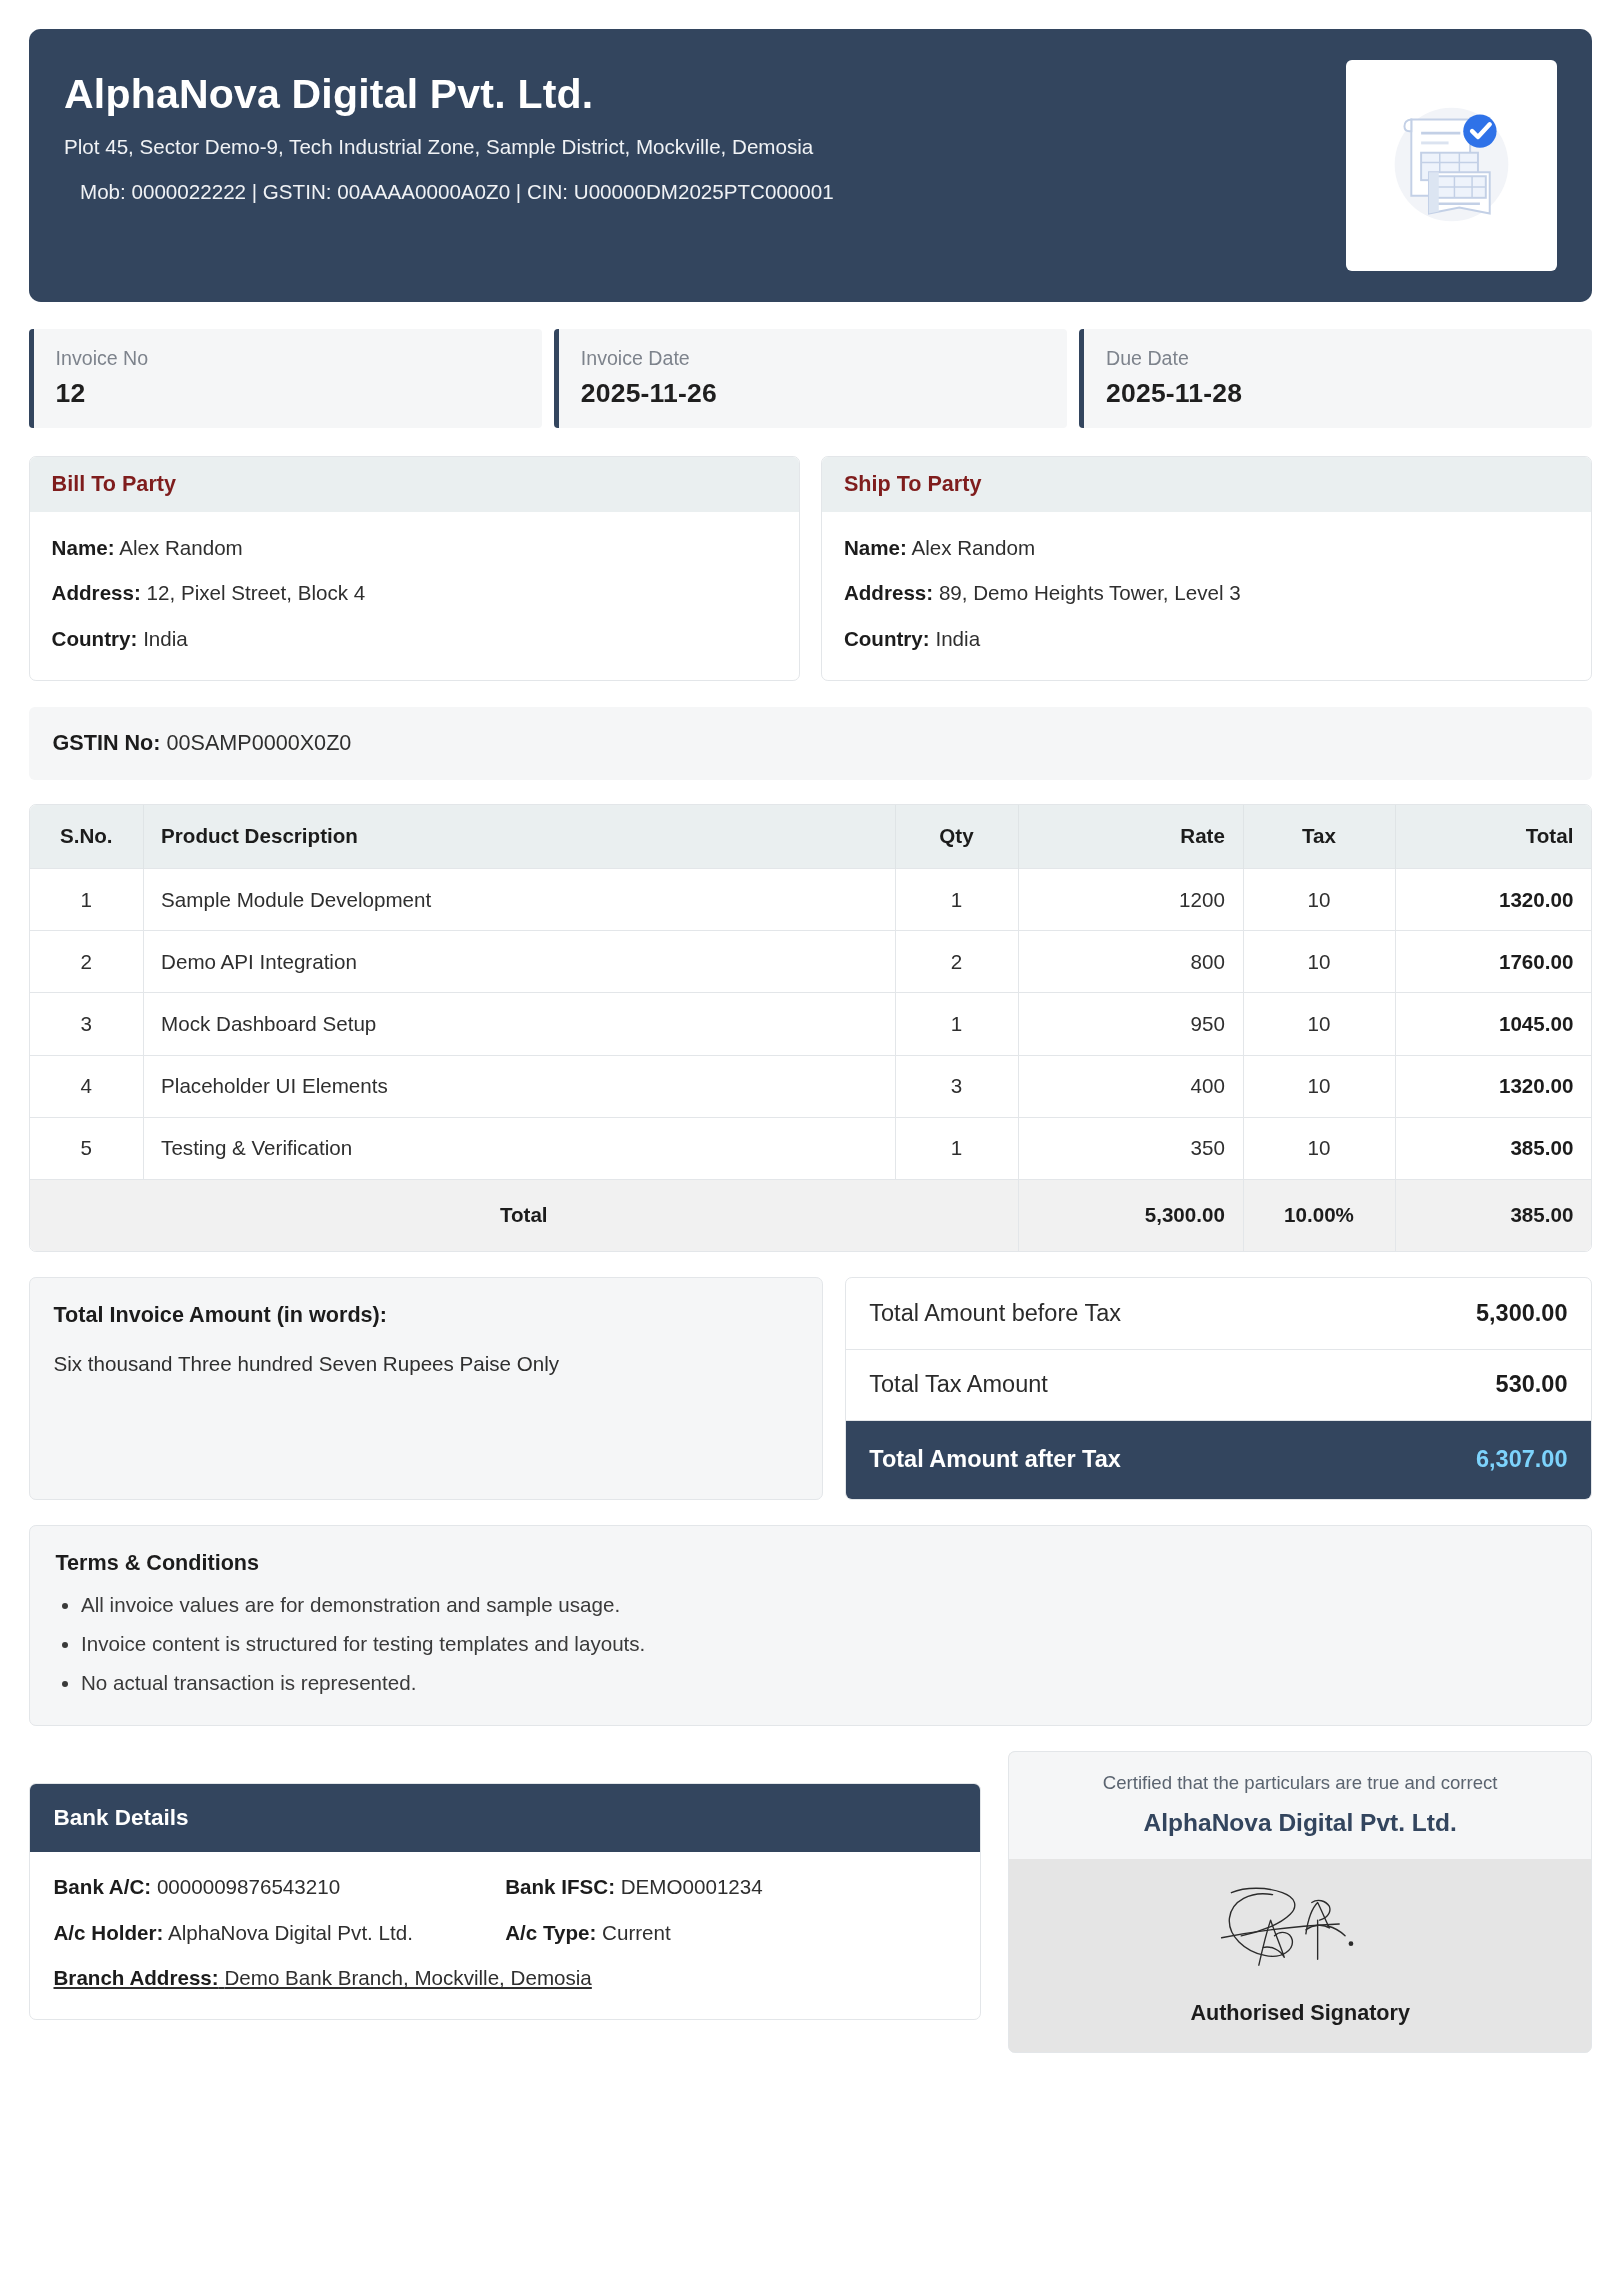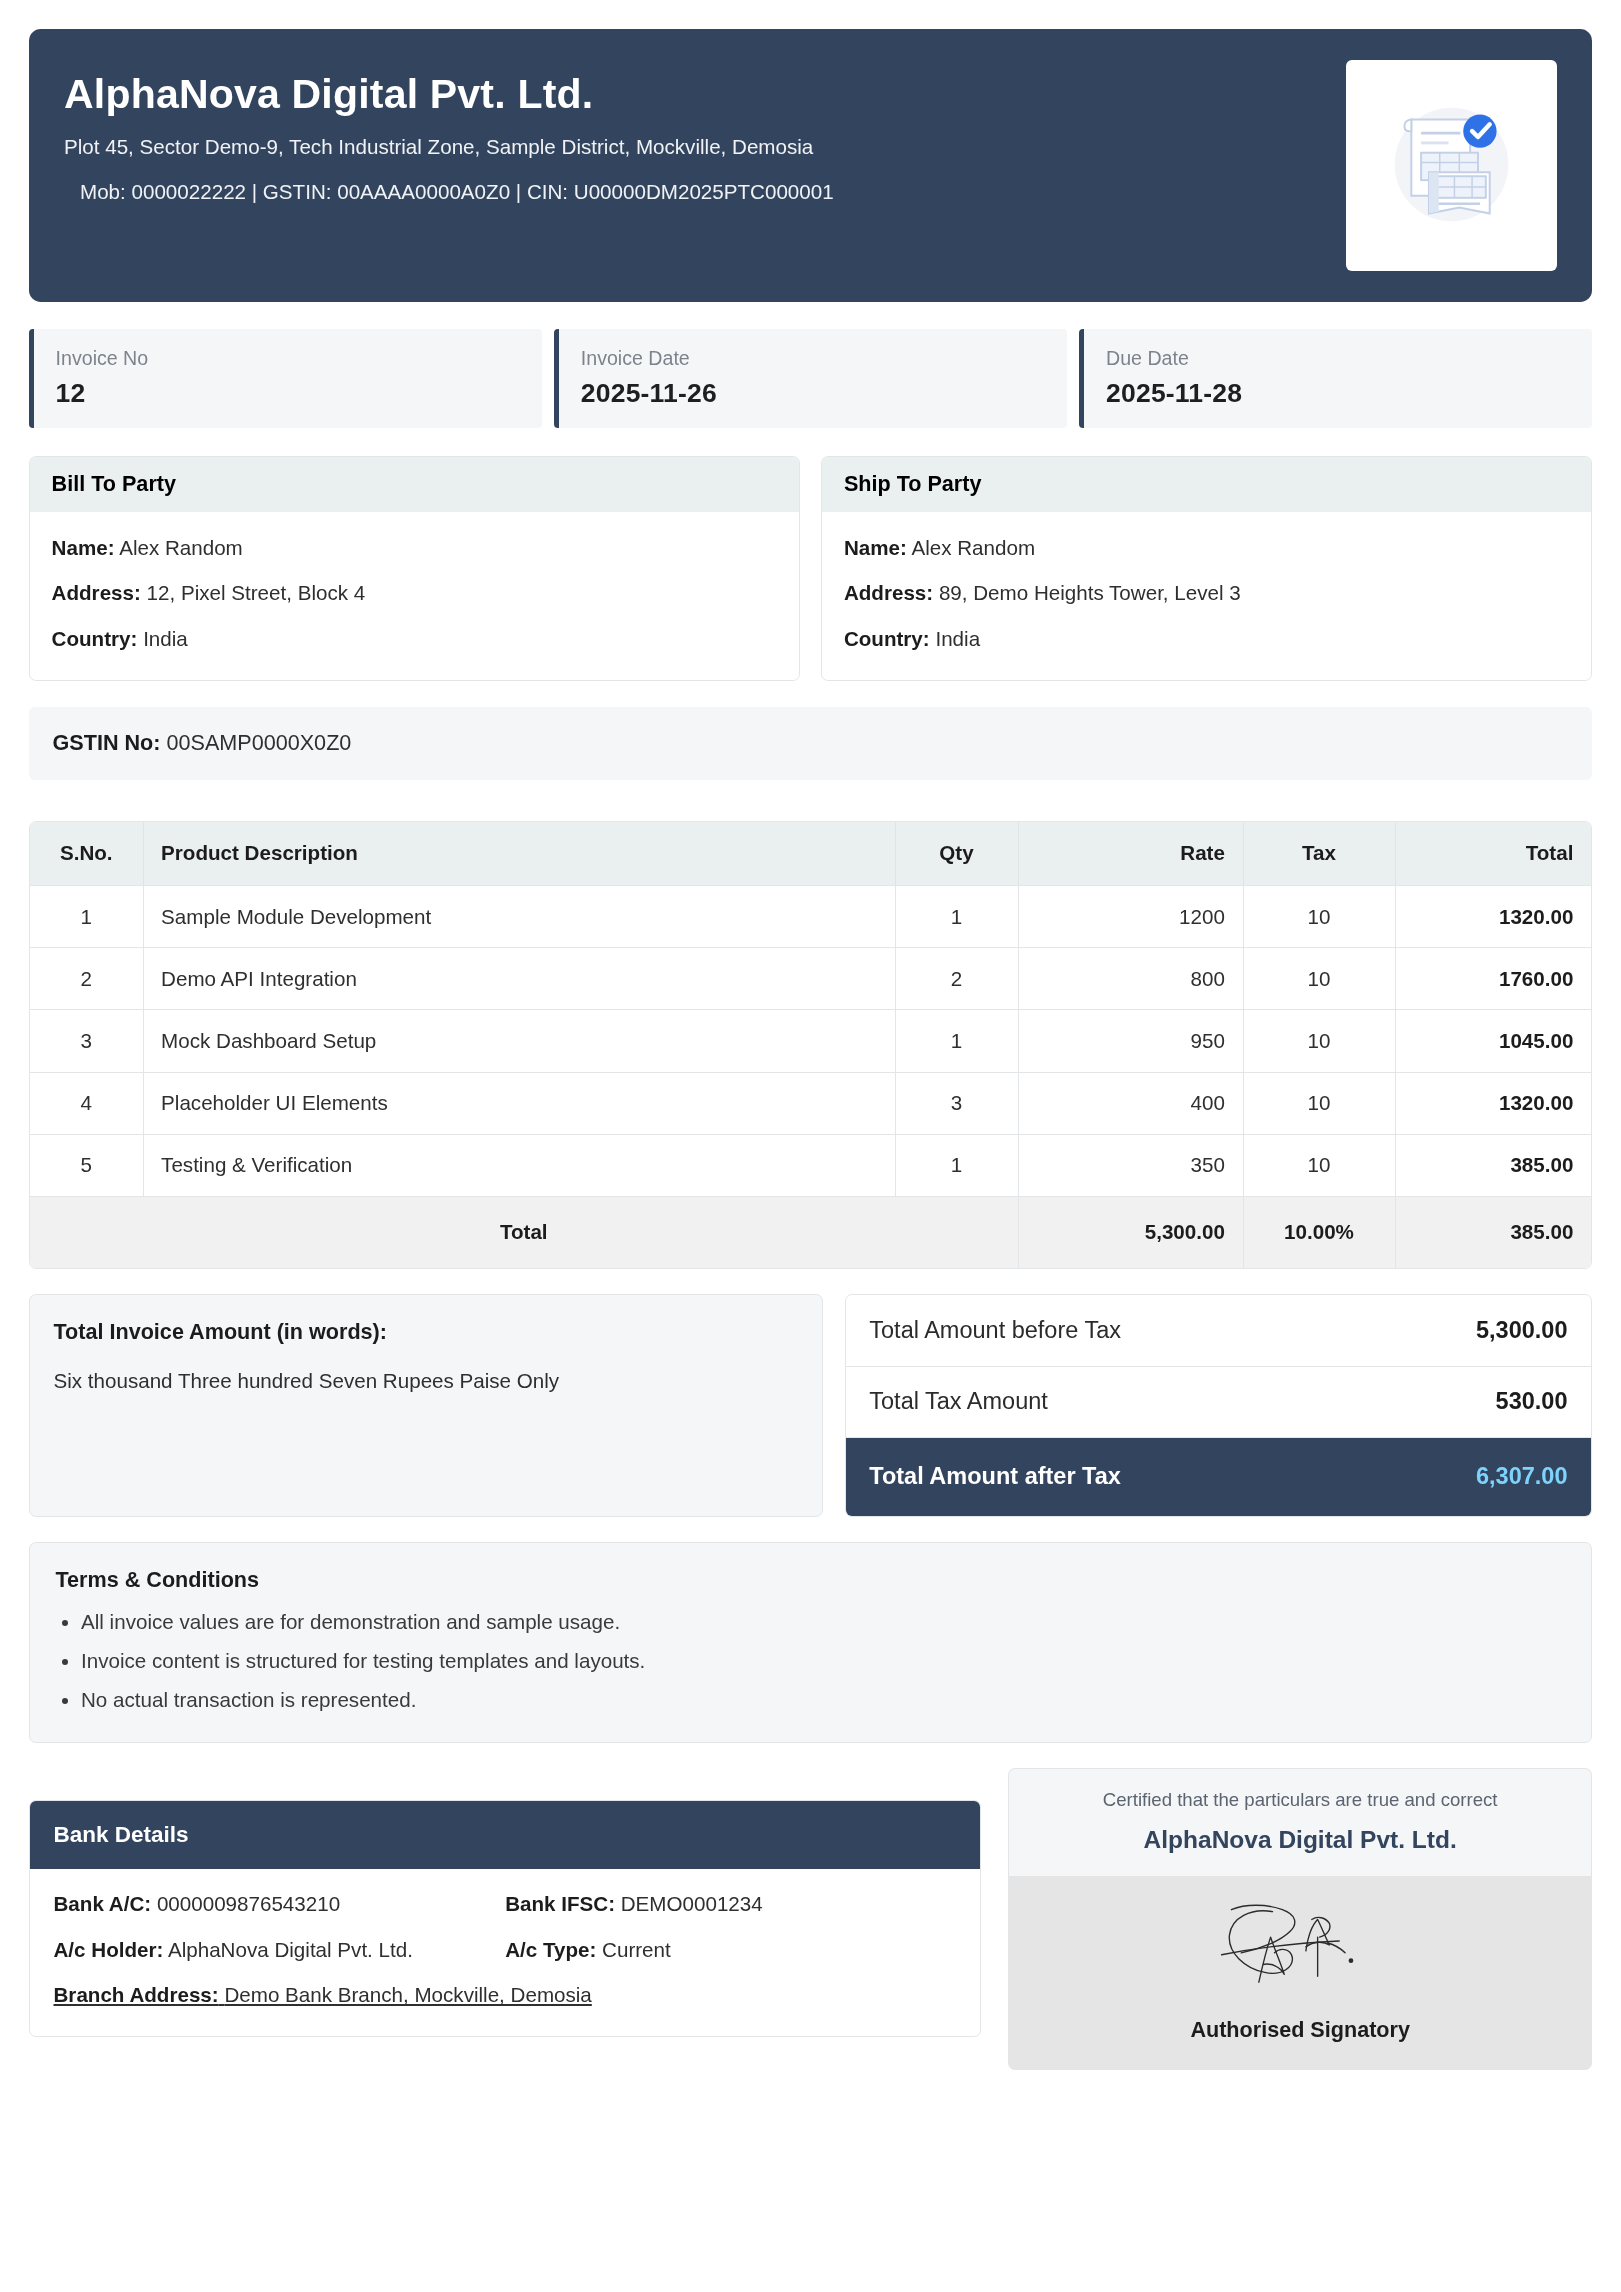--- a/index.html
+++ b/index.html
@@ -51,36 +51,36 @@
   }
   .info-lbl{color:#7d838c;font-size:19.6px;margin-bottom:7.8px;}
   .info-val{color:#1f1f1f;font-size:26.5px;font-weight:bold;letter-spacing:0.2px;}
 
   
   .parties{display:flex;gap:21.6px;margin-top:27.4px;}
   .party{
     flex:1;border:1px solid var(--line);border-radius:6.9px;overflow:hidden;background:#fff;
   }
   .party-hd{
-    background:var(--head);padding:14.7px 21.6px;font-size:21.6px;font-weight:bold;color:#000000;
+    background:var(--head);padding:14.7px 21.6px;font-size:21.6px;font-weight:bold;color:#7f1d1d;
   }
   .party-bd{padding:19.6px 21.6px 25.5px 21.6px;}
   .party-row{font-size:20.6px;line-height:1.55;margin-bottom:13.7px;color:#2f2f2f;}
   .party-row:last-child{margin-bottom:0;}
   .party-row b{font-weight:bold;color:#1c1c1c;}
 
   
   .gstin{
     margin-top:25.5px;background:var(--soft);border-radius:5.9px;
     padding:23.5px 23.5px;font-size:21.6px;color:#2f2f2f;
   }
   .gstin b{color:#1c1c1c;}
 
   
-  .tbl-wrap{margin-top:41px;border:1px solid var(--line);border-radius:6.9px;overflow:hidden;}
+  .tbl-wrap{margin-top:24px;border:1px solid var(--line);border-radius:6.9px;overflow:hidden;}
   table{width:100%;border-collapse:collapse;font-size:20.6px;}
   thead th{
     background:var(--head);color:#1c1c1c;font-weight:bold;
     padding:19.6px 17.6px;border-right:1px solid #dfe4e6;white-space:nowrap;
   }
   thead th:last-child{border-right:none;}
   tbody td{
     padding:18.6px 17.6px;border-top:1px solid var(--line);
     border-right:1px solid var(--line);color:#2f2f2f;
   }

